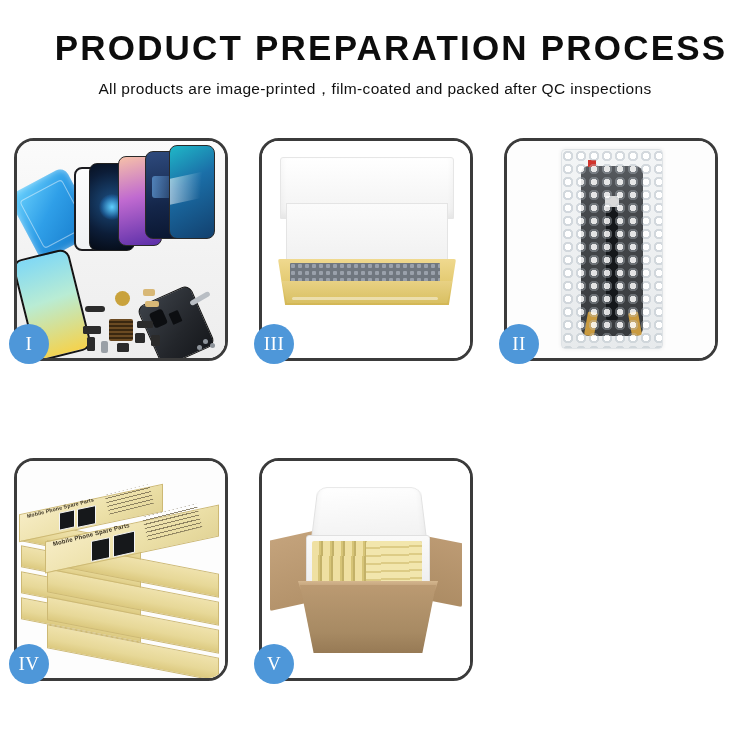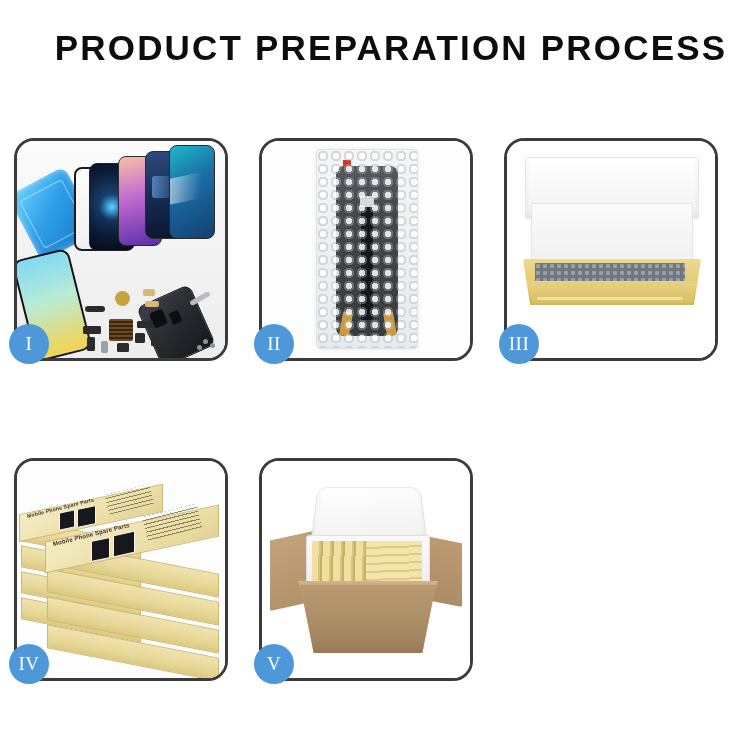--- a/index.html
+++ b/index.html
@@ -316,20 +316,21 @@
   .c-notch{position:absolute;background:rgba(120,92,60,.45);border-radius:1px;}
   .c-seam{position:absolute;background:rgba(255,255,255,.30);}
 </style>
 </head>
 <body>
 
 <div class="page">
 
   <div class="header">
     <div class="title">PRODUCT PREPARATION PROCESS</div>
+    <div class="subtitle">All products are image-printed，film-coated and packed after QC inspections</div>
   </div>
 
   <div class="grid">
 
     <div class="panel">
       <div class="panel-inner">
         <div class="scene">
           <div class="p1-bg"></div>
           <div class="ph ph-blue"></div>
           <div class="ph ph-glass"></div>
@@ -355,48 +356,48 @@
           <div class="chip" style="left:172px;top:155px;width:22px;height:5px;border-radius:3px;background:#b9bec4;transform:rotate(-30deg);"></div>
           <div class="chip" style="left:186px;top:198px;width:5px;height:5px;border-radius:50%;background:#8d939a;box-shadow:7px 4px 0 0 #8d939a, -6px 6px 0 0 #8d939a;"></div>
         </div>
       </div>
       <div class="badge">I</div>
     </div>
 
     <div class="panel">
       <div class="panel-inner">
         <div class="scene">
+          <div class="p3-bg"></div>
+          <div class="k-lid"></div>
+          <div class="k-foam"></div>
+          <div class="k-tray"></div>
+          <div class="k-grey"></div>
+          <div class="k-tray-front"></div>
+          <div class="k-front-line"></div>
+        </div>
+      </div>
+      <div class="badge">III</div>
+    </div>
+
+    <div class="panel">
+      <div class="panel-inner">
+        <div class="scene">
           <div class="p2-bg"></div>
           <div class="bubble-bag">
             <div class="bb-screen"></div>
             <div class="bb-flex"></div>
             <div class="bb-conn"></div>
             <div class="bb-red"></div>
             <div class="bb-gold-l"></div>
             <div class="bb-gold-r"></div>
             <div class="bb-overlay"></div>
           </div>
         </div>
       </div>
       <div class="badge">II</div>
-    </div>
-
-    <div class="panel">
-      <div class="panel-inner">
-        <div class="scene">
-          <div class="p3-bg"></div>
-          <div class="k-lid"></div>
-          <div class="k-foam"></div>
-          <div class="k-tray"></div>
-          <div class="k-grey"></div>
-          <div class="k-tray-front"></div>
-          <div class="k-front-line"></div>
-        </div>
-      </div>
-      <div class="badge">III</div>
     </div>
 
     <div class="panel">
       <div class="panel-inner">
         <div class="scene">
           <div class="p4-bg"></div>
           <div class="stack">
 
             <div class="sbox" style="left:4px;top:70px;width:118px;height:20px;transform:skewY(11deg);"></div>
             <div class="sbox" style="left:4px;top:96px;width:118px;height:20px;transform:skewY(11deg);"></div>

